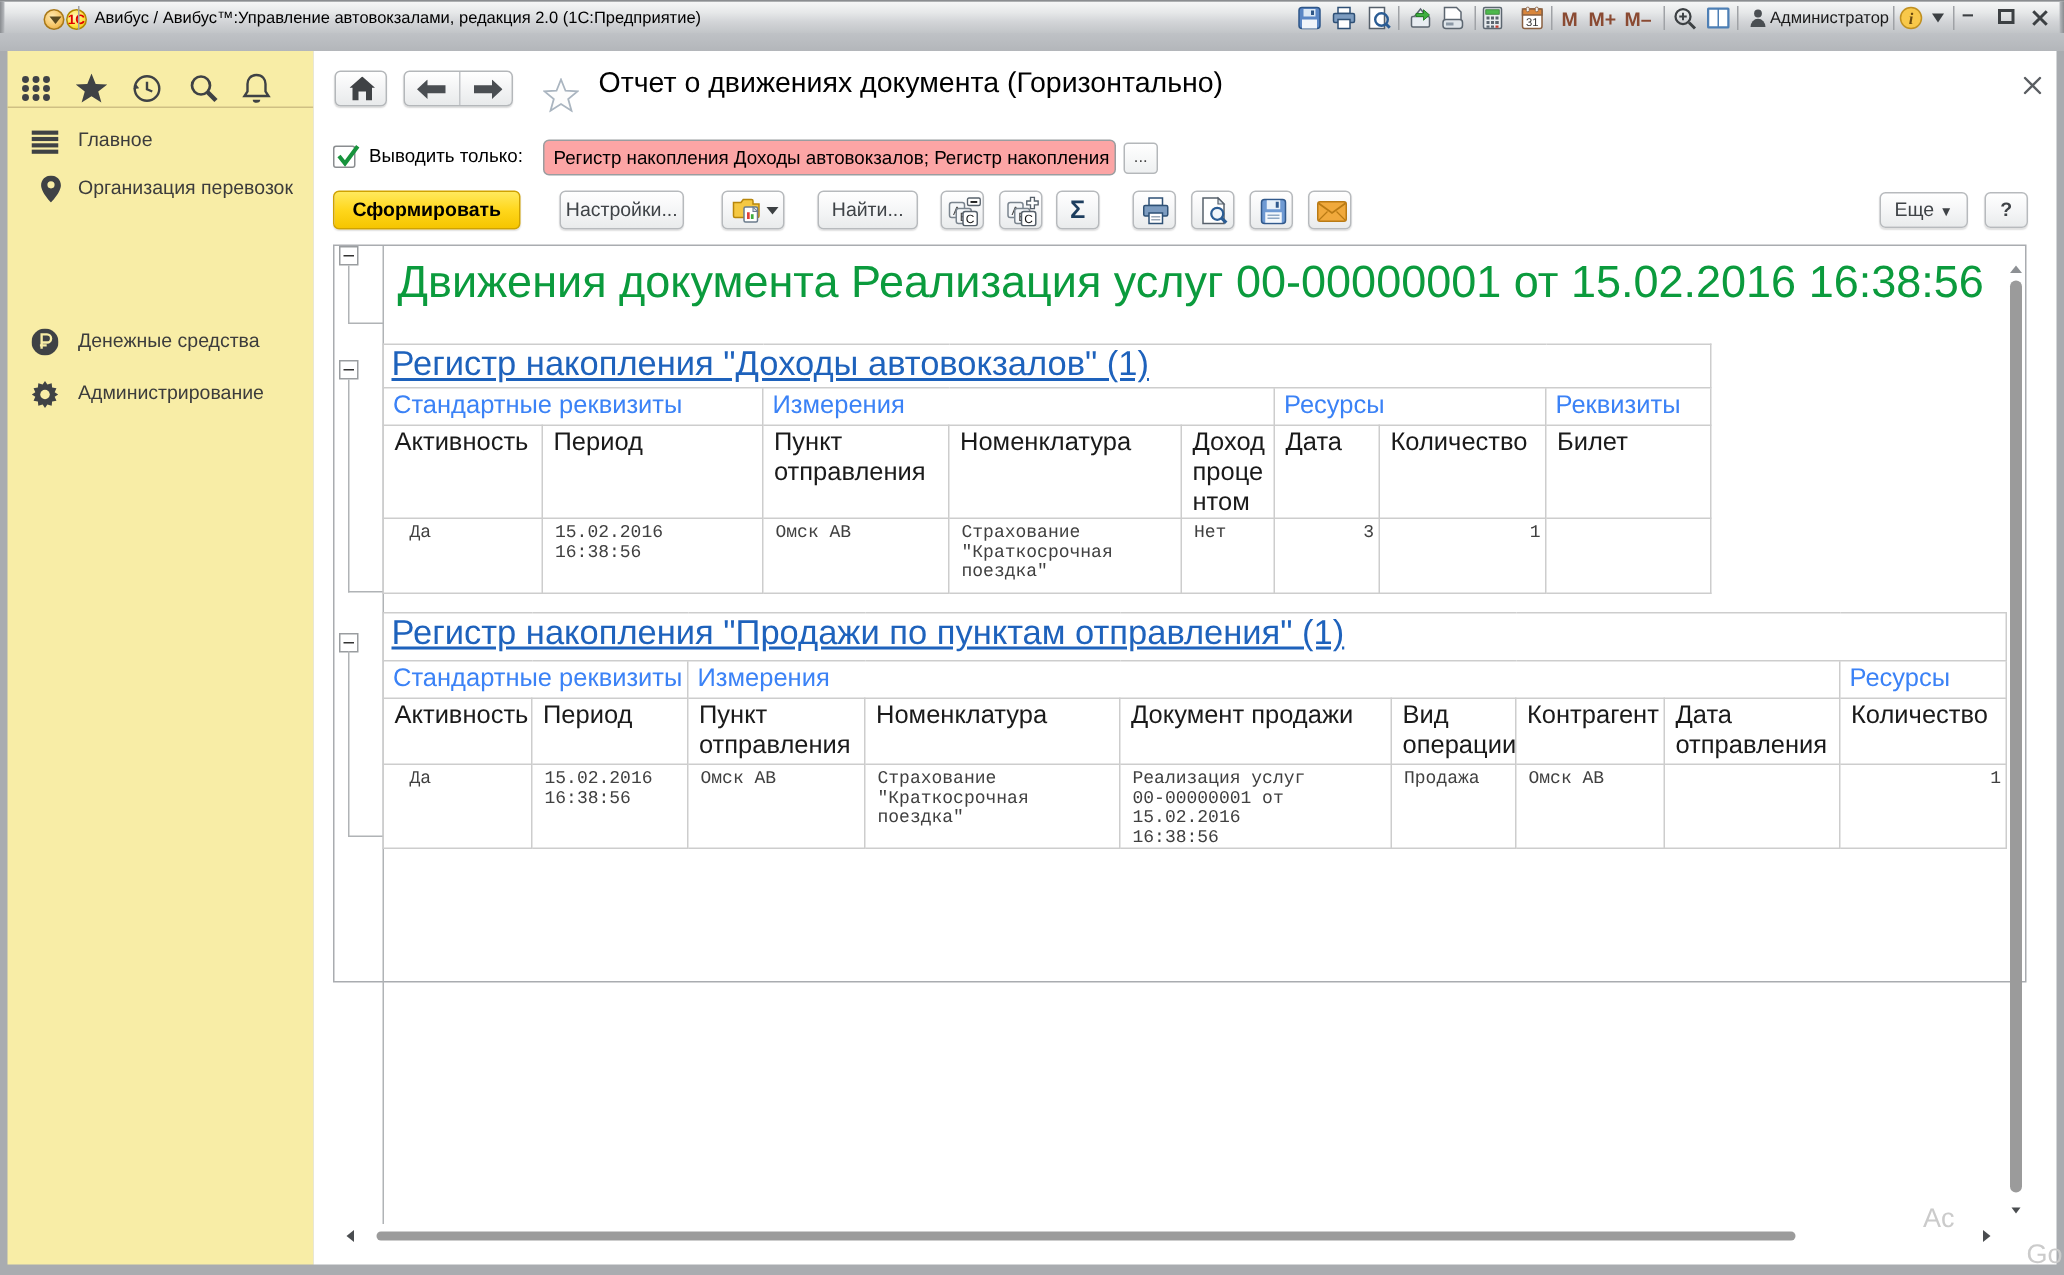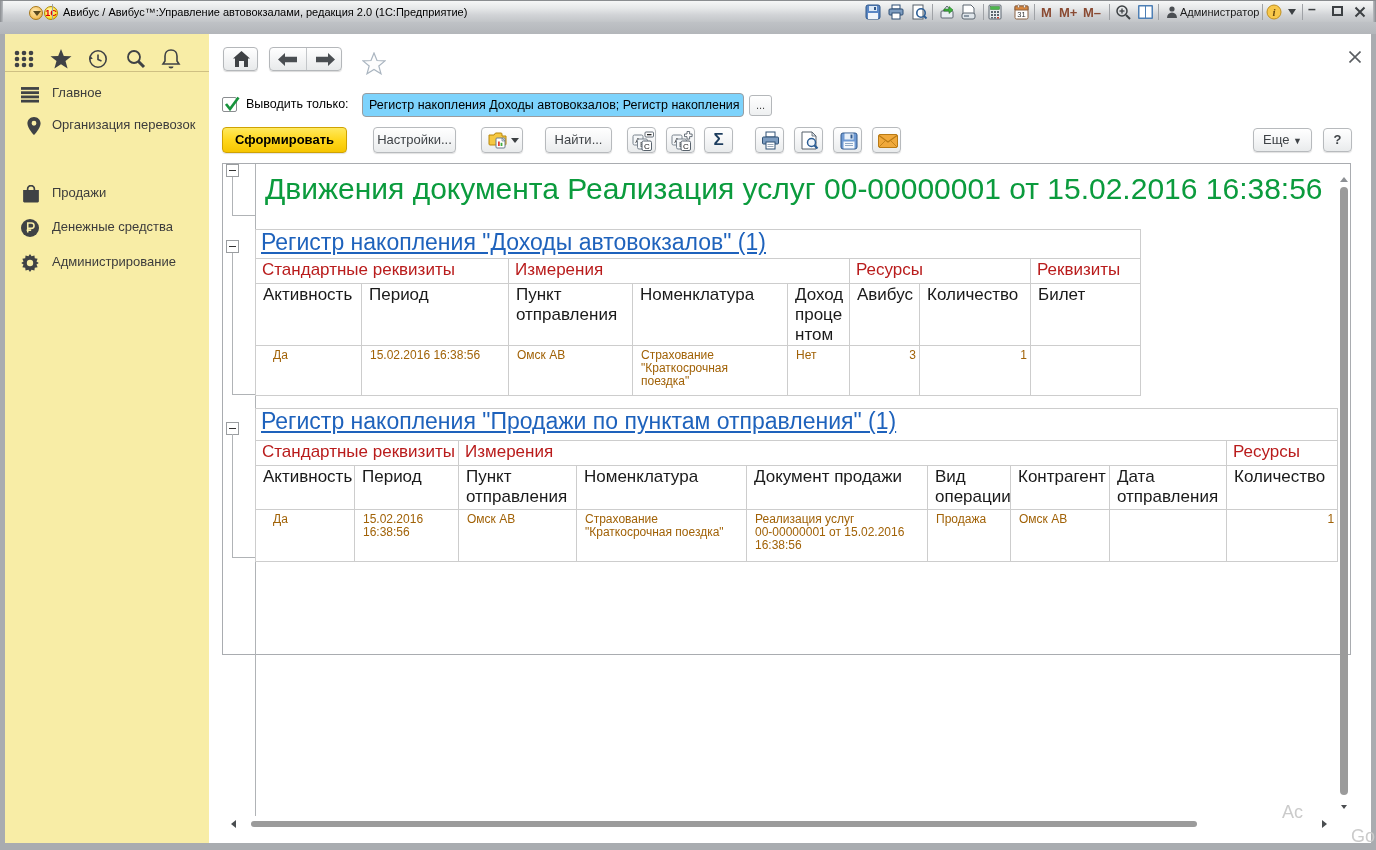--- a/index.html
+++ b/index.html
@@ -38,21 +38,21 @@
 
   .navbtn { position:absolute; background:linear-gradient(180deg,#ffffff,#f1f2f3 60%,#e8eaeb);
     border:1px solid #b4b7ba; border-radius:4px; box-shadow:0 1px 1px rgba(0,0,0,0.15); }
   #formtitle { position:absolute; left:190px; top:11px; font-size:19px; color:#000; }
 
   .cb { position:absolute; left:13px; top:63px; width:15px; height:15px; background:#fff;
     border:1px solid #8a8d90; border-radius:2px; }
   .cb svg { position:absolute; left:1px; top:-2px; }
   .cblabel { position:absolute; left:37px; top:63px; font-size:12.5px; color:#000; }
   .inputbox { position:absolute; left:153px; top:59px; width:382px; height:24px; border:1px solid #9a9da0;
-    border-radius:4px; font-size:12.5px; color:#000; line-height:22px; padding-left:6px; background:#7dd3fc;
+    border-radius:4px; font-size:12.5px; color:#000; line-height:22px; padding-left:6px; background:#fca5a5;
     white-space:nowrap; overflow:hidden; }
   .dotsbtn { position:absolute; left:540px; top:61px; width:23px; height:21px;
     background:linear-gradient(180deg,#ffffff,#eef0f1); border:1px solid #b4b7ba; border-radius:3px;
     font-size:11px; color:#444; text-align:center; line-height:18px; }
 
   .btn { position:absolute; top:93px; height:26px; background:linear-gradient(180deg,#ffffff,#f4f5f6 55%,#e9ebec);
     border:1px solid #b7babd; border-radius:4px; box-shadow:0 1px 1px rgba(0,0,0,0.12);
     font-size:13px; color:#3f4347; text-align:center; }
   .btn-form { left:13px; width:125px; background:linear-gradient(180deg,#ffe95e,#ffd71c 50%,#f6c500);
     border:1px solid #cfa202; color:#000; font-weight:bold; }
@@ -64,23 +64,23 @@
   .minus { position:absolute; left:3px; width:13px; height:13px; background:#fff; border:1px solid #9a9da0; }
   .minus:after { content:""; position:absolute; left:2px; top:5px; width:7px; height:1px; background:#333; }
   .tline { position:absolute; background:#b0b3b6; }
 
   #greentitle { position:absolute; left:42px; top:8px; line-height:34px; font-size:30px; color:#0b9b3d; white-space:nowrap; }
 
   table.rep { position:absolute; border-collapse:collapse; table-layout:fixed; }
   table.rep td { border:1px solid #cdcdcd; vertical-align:top; overflow:hidden; }
   td.bluehdr { font-size:23px; color:#1e62bc; padding:0 0 0 5px; line-height:24px; }
   td.bluehdr span { text-decoration:underline; }
-  td.grp { font-size:17px; color:#b91c1c; padding:1px 0 0 6px; height:25px;margin-left:26px; }
+  td.grp { font-size:17px; color:#3b82f6; padding:1px 0 0 6px; height:25px;margin-left:26px; }
   td.hdr { font-size:17px; color:#1a1a1a; padding:1px 0 0 7px; line-height:20px; }
-  td.dat { font-size:12px; color:#a16207; padding:3px 4px 0 8px; line-height:13px; }
+  td.dat { font-size:12px; color:#404040; padding:3px 4px 0 8px; line-height:13px;font-family:Liberation Mono, monospace; }
   td.datnum { text-align:right; padding-right:3px; }
 
   
   .vthumb { position:absolute; left:1117px; top:23px; width:8px; height:608px; background:#9b9b9b; border-radius:4px; }
   .hthumb { position:absolute; left:28px; top:657px; width:946px; height:6px; background:#9b9b9b; border-radius:4px; }
   .arr { position:absolute; width:0; height:0; }
 
   .wm { position:absolute; color:#cbcbcb; font-size:18px; }
 </style>
 </head>
@@ -226,27 +226,20 @@
         </g>
       </svg>
       <span class="mi-txt">Главное</span>
     </div>
   <div class="menuitem" style="top:83px">
       <svg class="mi-ico" style="left:20px;top:0px" width="10" height="14" viewBox="0 0 11 15">
         <path d="M5.5 0 C2.4 0 0 2.4 0 5.4 C0 9.4 5.5 15 5.5 15 C5.5 15 11 9.4 11 5.4 C11 2.4 8.6 0 5.5 0 Z M5.5 7.2 A2 2 0 1 1 5.5 3.2 A2 2 0 0 1 5.5 7.2 Z" fill="#3f4245"></path>
       </svg>
       <span class="mi-txt">Организация перевозок</span>
     </div>
-  <div class="menuitem" style="top:151px">
-      <svg class="mi-ico" style="left:17px;top:0px" width="15" height="16" viewBox="0 0 15 16">
-        <path d="M0.5 4.5 h14 v10 a1 1 0 0 1 -1 1 h-12 a1 1 0 0 1 -1 -1 Z" fill="#3f4245"></path>
-        <path d="M4.5 6 V3.5 a3 3 0 0 1 6 0 V6" fill="none" stroke="#3f4245" stroke-width="1.5"></path>
-      </svg>
-      <span class="mi-txt">Продажи</span>
-    </div>
   <div class="menuitem" style="top:185px">
       <svg class="mi-ico" style="left:16px;top:0px" width="16" height="16" viewBox="0 0 16 16">
         <circle cx="8" cy="8" r="8" fill="#3f4245"></circle>
         <path d="M6 12 V3.5 H9.2 A2.4 2.4 0 0 1 9.2 8.3 H6 M5 10 H9" fill="none" stroke="#f8eda6" stroke-width="1.4"></path>
       </svg>
       <span class="mi-txt">Денежные средства</span>
     </div>
   <div class="menuitem" style="top:220px">
       <svg class="mi-ico" style="left:16px;top:0px" width="17" height="17" viewBox="0 0 17 17">
         <path d="M8.5 0 L10 2.2 L12.7 1.4 L13 4.1 L15.7 4.6 L14.6 7.1 L16.8 8.5 L14.6 9.9 L15.7 12.4 L13 12.9 L12.7 15.6 L10 14.8 L8.5 17 L7 14.8 L4.3 15.6 L4 12.9 L1.3 12.4 L2.4 9.9 L0.2 8.5 L2.4 7.1 L1.3 4.6 L4 4.1 L4.3 1.4 L7 2.2 Z" fill="#3f4245"></path>
@@ -267,20 +260,21 @@
       <svg class="abs" style="left:8px;top:5px" width="20" height="13" viewBox="0 0 20 13">
         <path d="M7 0 L7 3.8 L19 3.8 L19 9.2 L7 9.2 L7 13 L0 6.5 Z" fill="#4a4e52"></path>
       </svg>
       <svg class="abs" style="left:45px;top:5px" width="20" height="13" viewBox="0 0 20 13">
         <path d="M13 0 L13 3.8 L1 3.8 L1 9.2 L13 9.2 L13 13 L20 6.5 Z" fill="#4a4e52"></path>
       </svg>
     </div>
   <svg class="abs" style="left:153px;top:18px" width="24" height="23" viewBox="0 0 24 23">
       <path d="M12 1 L15 8.5 L23 8.9 L16.8 14 L19 21.8 L12 17.4 L5 21.8 L7.2 14 L1 8.9 L9 8.5 Z" fill="#fdfdfd" stroke="#aab5c0" stroke-width="1.2"></path>
     </svg>
+    <div id="formtitle">Отчет о движениях документа (Горизонтально)</div>
   <svg class="abs" style="left:1140px;top:17px" width="12" height="12" viewBox="0 0 12 12">
       <path d="M0.5 0.5 L11.5 11.5 M11.5 0.5 L0.5 11.5" stroke="#5a5e62" stroke-width="1.6"></path>
     </svg>
 
   <div class="cb">
       <svg width="16" height="18" viewBox="0 0 16 18" style="position:absolute;left:1px;top:-3px">
         <path d="M2 9 L6 14 L14.5 2.5" stroke="#17933c" stroke-width="2.7" fill="none"></path>
       </svg>
     </div>
   <div class="cblabel">Выводить только:</div>
@@ -395,21 +389,21 @@
             <td class="grp" colspan="3">Измерения</td>
             <td class="grp" colspan="2">Ресурсы</td>
             <td class="grp">Реквизиты</td>
           </tr>
       <tr style="height:62px">
             <td class="hdr">Активность</td>
             <td class="hdr">Период</td>
             <td class="hdr">Пункт отправления</td>
             <td class="hdr">Номенклатура</td>
             <td class="hdr">Доход<br>проце<br>нтом</td>
-            <td class="hdr">Авибус</td>
+            <td class="hdr">Дата</td>
             <td class="hdr">Количество</td>
             <td class="hdr">Билет</td>
           </tr>
       <tr style="height:50px">
             <td class="dat" style="padding-left:17px">Да</td>
             <td class="dat">15.02.2016 16:38:56</td>
             <td class="dat">Омск АВ</td>
             <td class="dat">Страхование<br>"Краткосрочная<br>поездка"</td>
             <td class="dat">Нет</td>
             <td class="dat datnum">3</td>

